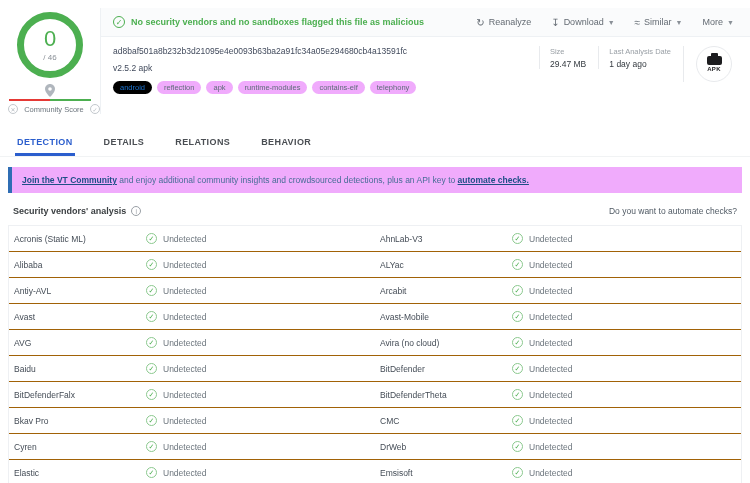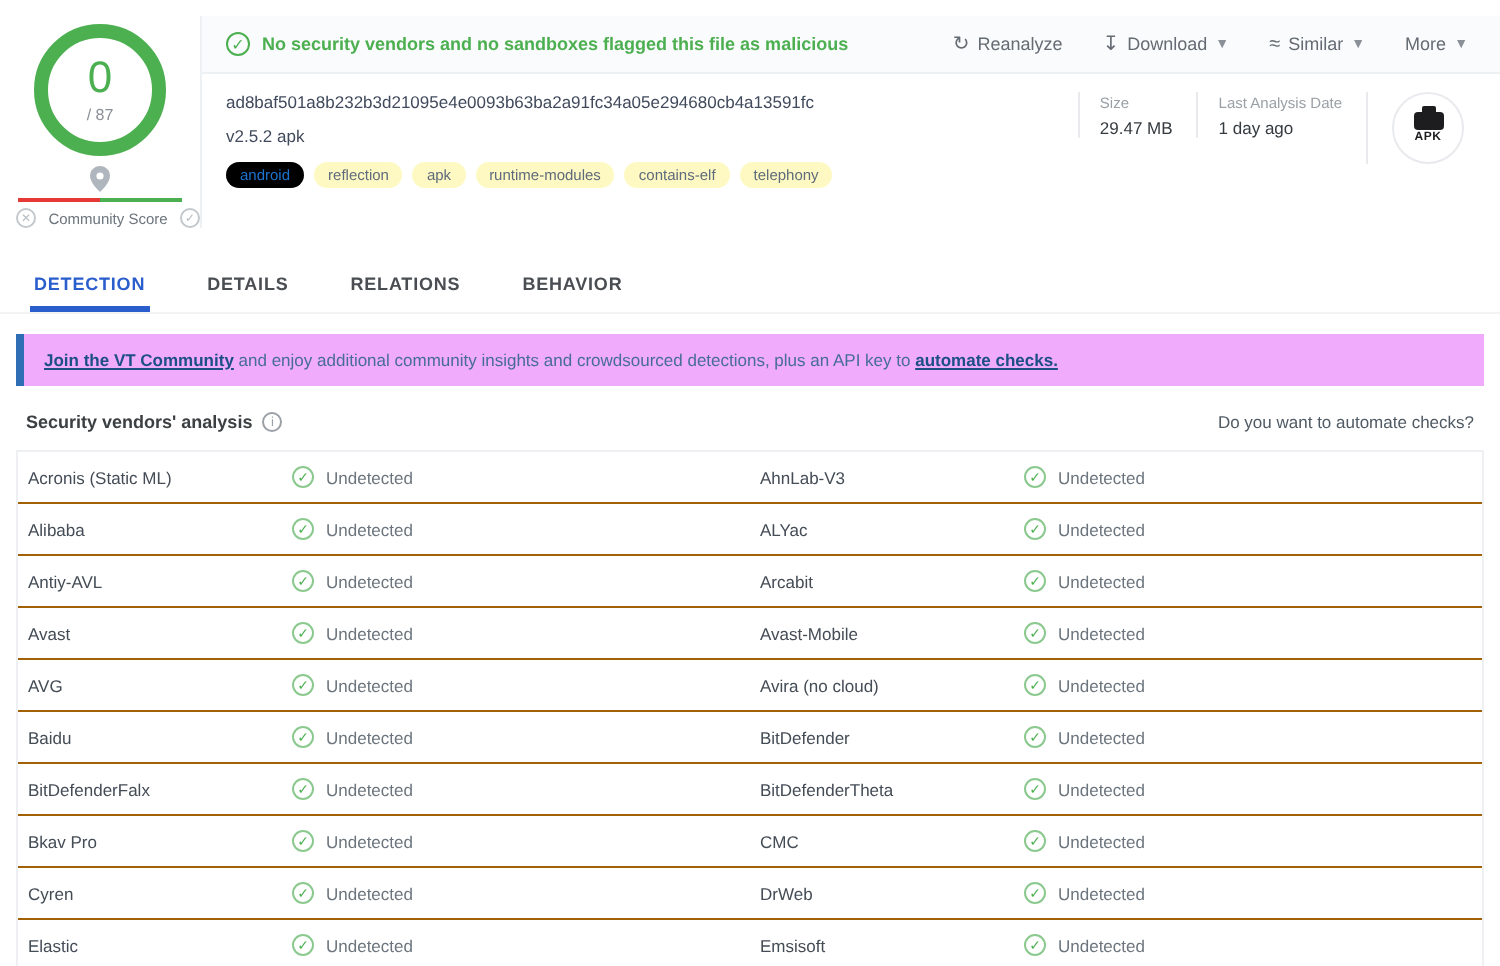--- a/index.html
+++ b/index.html
@@ -32,21 +32,21 @@
   .actions { display:flex; align-items:center; gap:20px; margin-right:4px; }
   .action-btn { border:none; background:none; color:#646b73; font-size:9px; cursor:pointer;
     display:flex; align-items:center; gap:4px; font-family:inherit; }
   .action-btn .ic { font-size:10px; }
   .action-btn .caret { font-size:7px; color:#8a9097; }
 
   .file-row { display:flex; justify-content:space-between; padding:9px 12px 0 12px; }
   .file-hash { font-size:8.5px; color:#414a5c; }
   .file-name { font-size:8.5px; color:#414a5c; margin-top:7px; }
   .tags { display:flex; gap:5px; margin-top:8px; }
-  .tag { font-size:7.5px; padding:2px 7px; border-radius:7px; background:#fef9c3; color:#5f6b7a; cursor:pointer; }
+  .tag { font-size:7.5px; padding:2px 7px; border-radius:7px; background:#f0abfc; color:#5f6b7a; cursor:pointer; }
   .tag.accent { background:#000000; color:#1c74d0; }
 
   .meta { display:flex; align-items:flex-start; margin-right:2px; }
   .meta-col { border-left:1px solid #e8eaed; padding:1px 12px 0 10px; }
   .meta-label { font-size:7.5px; color:#9aa0a6; }
   .meta-value { font-size:8.5px; color:#343a40; margin-top:3px; }
   .apk-wrap { border-left:1px solid #e8eaed; padding:0 4px 0 12px; }
   .apk-badge { width:36px; height:36px; border:1px solid #e8eaed; border-radius:50%; background:#fff;
     display:flex; flex-direction:column; align-items:center; justify-content:center; }
   .apk-badge .case { width:15px; height:9px; background:#1d1d1f; border-radius:2px; position:relative; }
@@ -80,21 +80,21 @@
   .ok-badge { width:11px; height:11px; flex:0 0 11px; border:1px solid #8bc98e; border-radius:50%;
     color:#4caf50; font-size:7px; display:flex; align-items:center; justify-content:center; }
 </style>
 </head>
 <body>
 
 <div class="header">
   <div class="score-col">
     <div class="score-circle">
       <div class="score-num">0</div>
-      <div class="score-total">/ 87</div>
+      <div class="score-total">/ 46</div>
     </div>
     <div class="pin-wrap">
       <svg width="10" height="13" viewBox="0 0 10 13">
         <path d="M5 0C2.2 0 0 2.2 0 5c0 3.5 5 8 5 8s5-4.5 5-8C10 2.2 7.8 0 5 0z" fill="#b0b6bd"></path>
         <circle cx="5" cy="5" r="1.8" fill="#fff"></circle>
       </svg>
     </div>
     <div class="score-bar">
       <div class="red"></div>
       <div class="green"></div>

